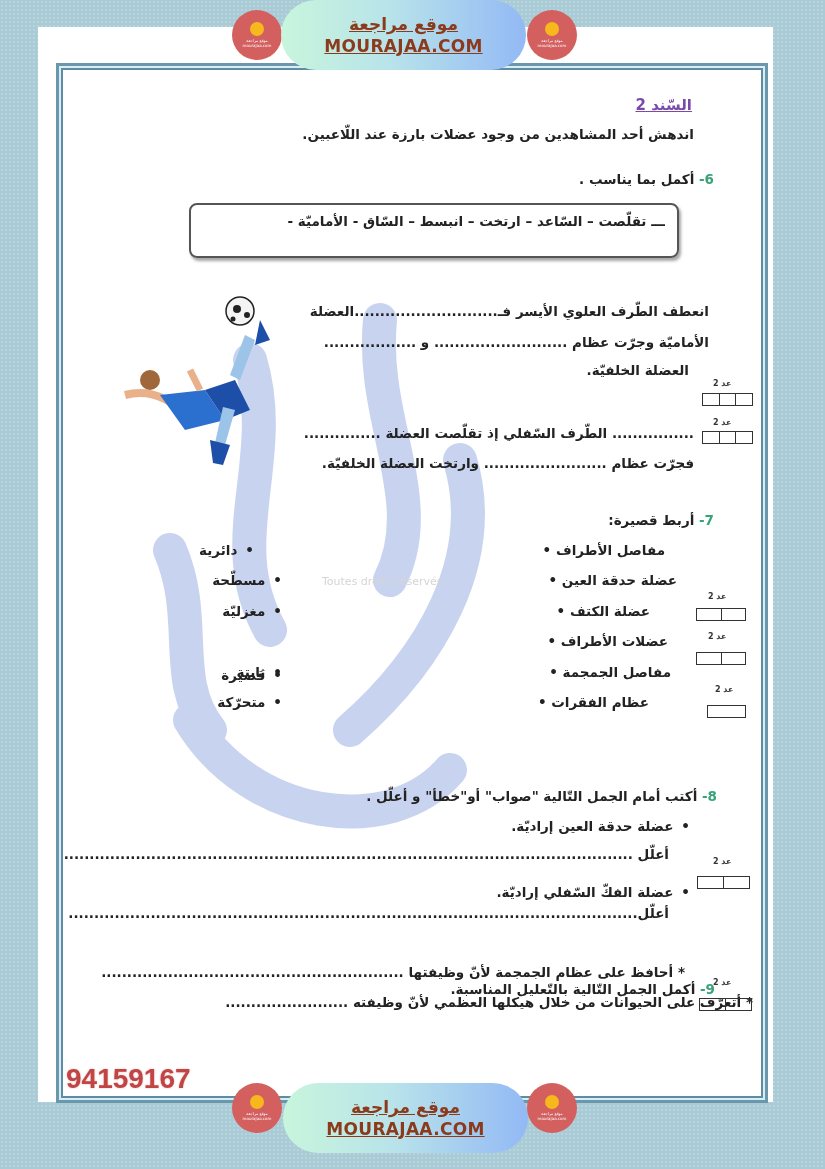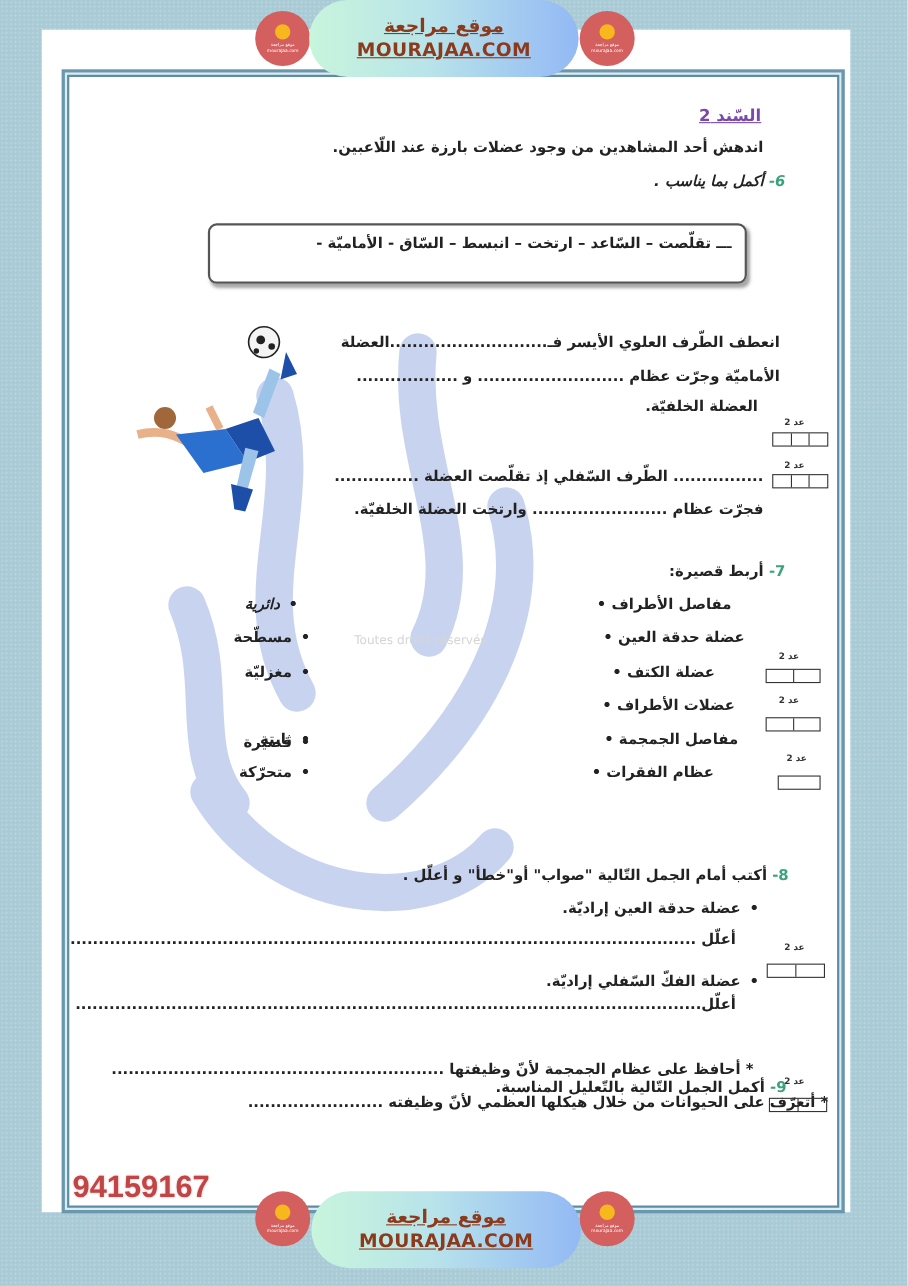--- a/index.html
+++ b/index.html
@@ -82,21 +82,21 @@
     <path d="M120 60 C 150 160, 90 240, 140 330"></path>
     <path d="M330 160 C 360 260, 300 360, 220 430"></path>
     <path d="M60 420 C 120 520, 260 540, 320 470"></path>
     <path d="M40 250 C 70 320, 40 380, 80 430"></path>
   </g>
 </svg>
 
 <div class="t sanad" style="right:133px;top:96px;">السّند 2</div>
 <div class="t" style="right:131px;top:126px;">اندهش أحد المشاهدين من وجود عضلات بارزة عند اللّاعبين.</div>
 
-<div class="t" style="right:111px;top:157px;font-style:italic;">
+<div class="t" style="right:111px;top:171px;">
   <span class="num">6-</span>
   <span>أكمل بما يناسب .</span>
 </div>
 
 <div class="wordbox">
   <div class="t" style="right:12px;top:8px;">ـــ تقلّصت – السّاعد – ارتخت – انبسط – السّاق - الأماميّة -</div>
 </div>
 
 <svg class="player" viewBox="0 0 170 175">
   <circle cx="135" cy="16" r="14" fill="#f4f4f4" stroke="#222" stroke-width="1.5"></circle>
@@ -140,21 +140,21 @@
 </div>
 <div class="faint">Toutes droits réservés</div>
 
 <div class="t" style="right:160px;top:542px;"><span>مفاصل الأطراف</span> •</div>
 <div class="t" style="right:148px;top:572px;"><span>عضلة حدقة العين</span> •</div>
 <div class="t" style="right:175px;top:603px;"><span>عضلة الكتف</span> •</div>
 <div class="t" style="right:157px;top:633px;"><span>عضلات الأطراف</span> •</div>
 <div class="t" style="right:154px;top:664px;"><span>مفاصل الجمجمة</span> •</div>
 <div class="t" style="right:176px;top:694px;"><span>عظام الفقرات</span> •</div>
 
-<div class="t bullet" style="right:554px;top:542px;font-style:italic;">دائرية</div>
+<div class="t bullet" style="right:571px;top:542px;">دائرية</div>
 <div class="t bullet" style="right:543px;top:572px;">مسطّحة</div>
 <div class="t bullet" style="right:543px;top:603px;">مغزليّة</div>
 <div class="t bullet" style="right:543px;top:667px;">قصيرة</div>
 <div class="t bullet" style="right:543px;top:664px;">ثابتة</div>
 <div class="t bullet" style="right:543px;top:694px;">متحرّكة</div>
 
 <div class="mark" style="left:708px;top:592px;">عد 2</div>
 <div class="grid" style="left:696px;top:608px;width:50px;">
     <span style="flex:1"></span>
     <span style="flex:1"></span>

